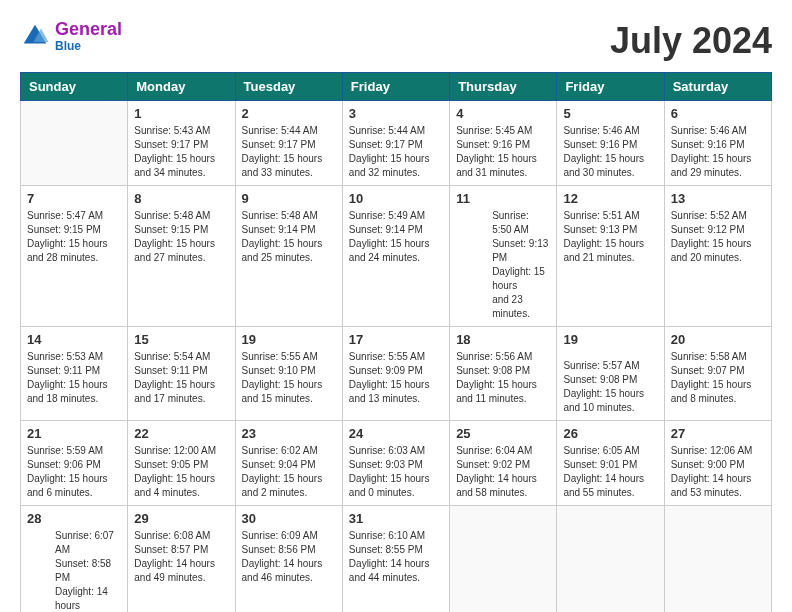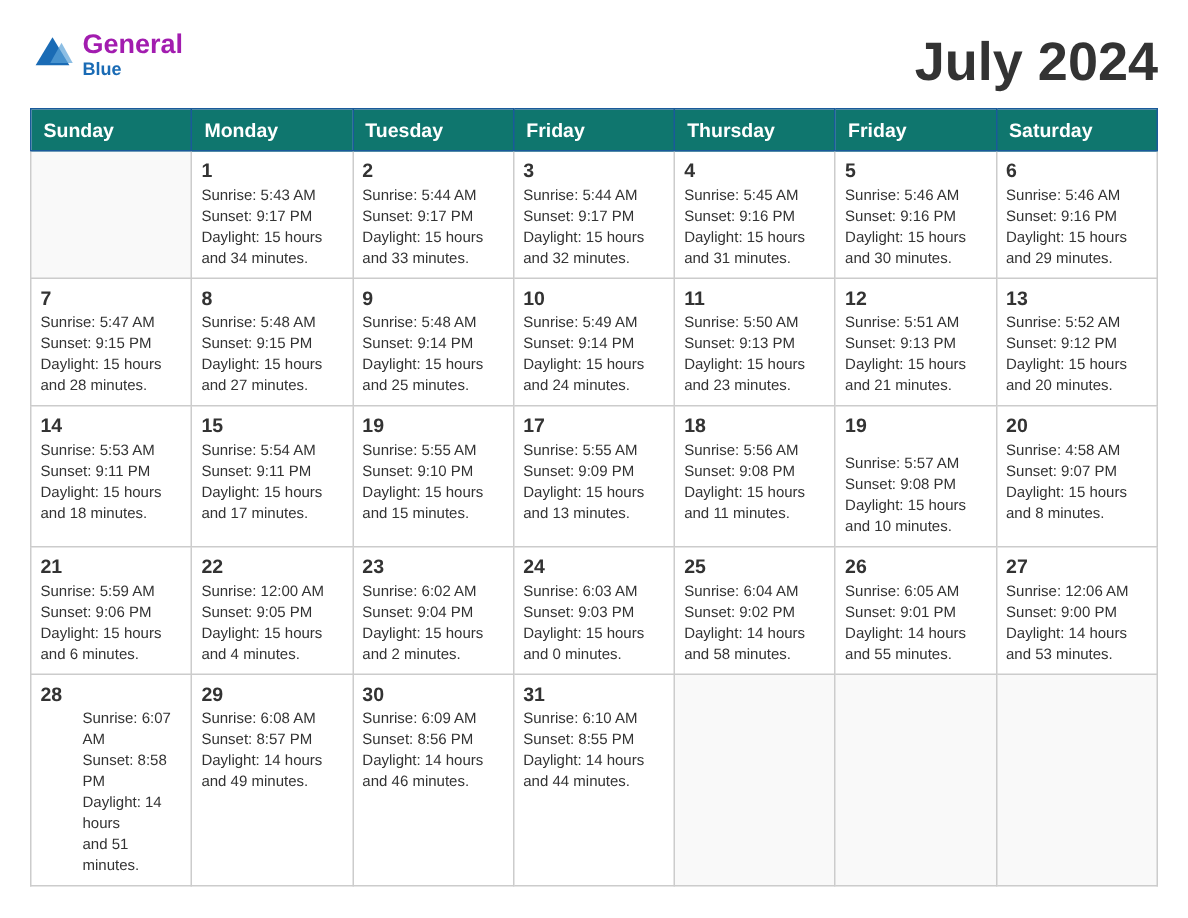--- a/index.html
+++ b/index.html
@@ -190,21 +190,21 @@
         </td>
         <td>
           <span class="day-number">10</span>
           <div class="day-info" style="white-space: pre-line;">Sunrise: 5:49 AM
 Sunset: 9:14 PM
 Daylight: 15 hours
 and 24 minutes.</div>
         </td>
         <td>
           <span class="day-number">11</span>
-          <div class="day-info" style="white-space: pre-line;">Sunrise: 5:50 AM
+          <div class="day-info" style="white-space: pre-line; margin-left: 36px;">Sunrise: 5:50 AM
 Sunset: 9:13 PM
 Daylight: 15 hours
 and 23 minutes.</div>
         </td>
         <td>
           <span class="day-number">12</span>
           <div class="day-info" style="white-space: pre-line;">Sunrise: 5:51 AM
 Sunset: 9:13 PM
 Daylight: 15 hours
 and 21 minutes.</div>
@@ -255,21 +255,21 @@
         </td>
         <td>
           <span class="day-number">19</span>
           <div class="day-info" style="white-space: pre-line; margin-top: 12px;">Sunrise: 5:57 AM
 Sunset: 9:08 PM
 Daylight: 15 hours
 and 10 minutes.</div>
         </td>
         <td>
           <span class="day-number">20</span>
-          <div class="day-info" style="white-space: pre-line;">Sunrise: 4:58 AM
+          <div class="day-info" style="white-space: pre-line;">Sunrise: 5:58 AM
 Sunset: 9:07 PM
 Daylight: 15 hours
 and 8 minutes.</div>
         </td>
       </tr>
       <tr>
         <td>
           <span class="day-number">21</span>
           <div class="day-info" style="white-space: pre-line;">Sunrise: 5:59 AM
 Sunset: 9:06 PM

